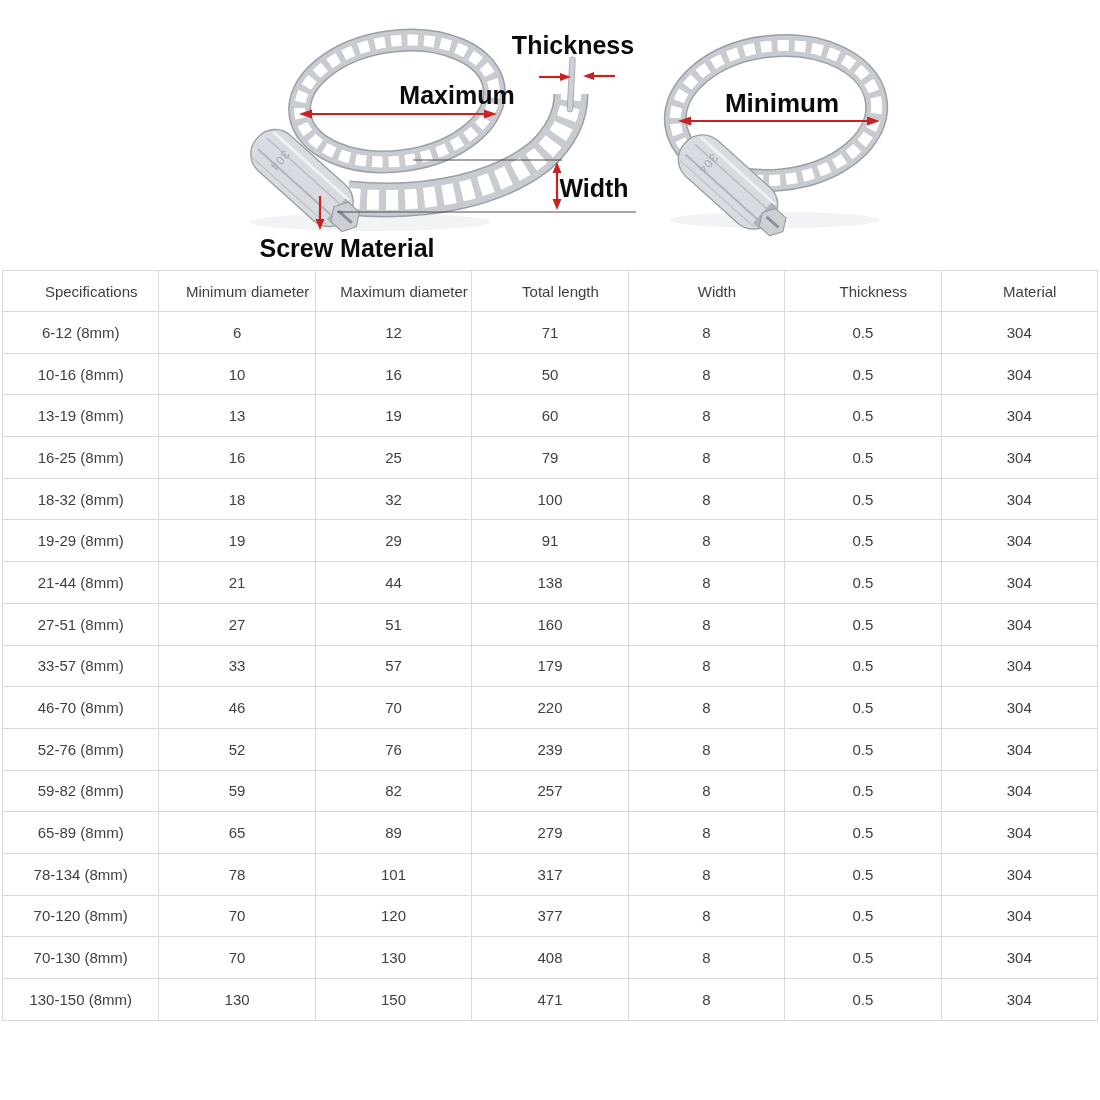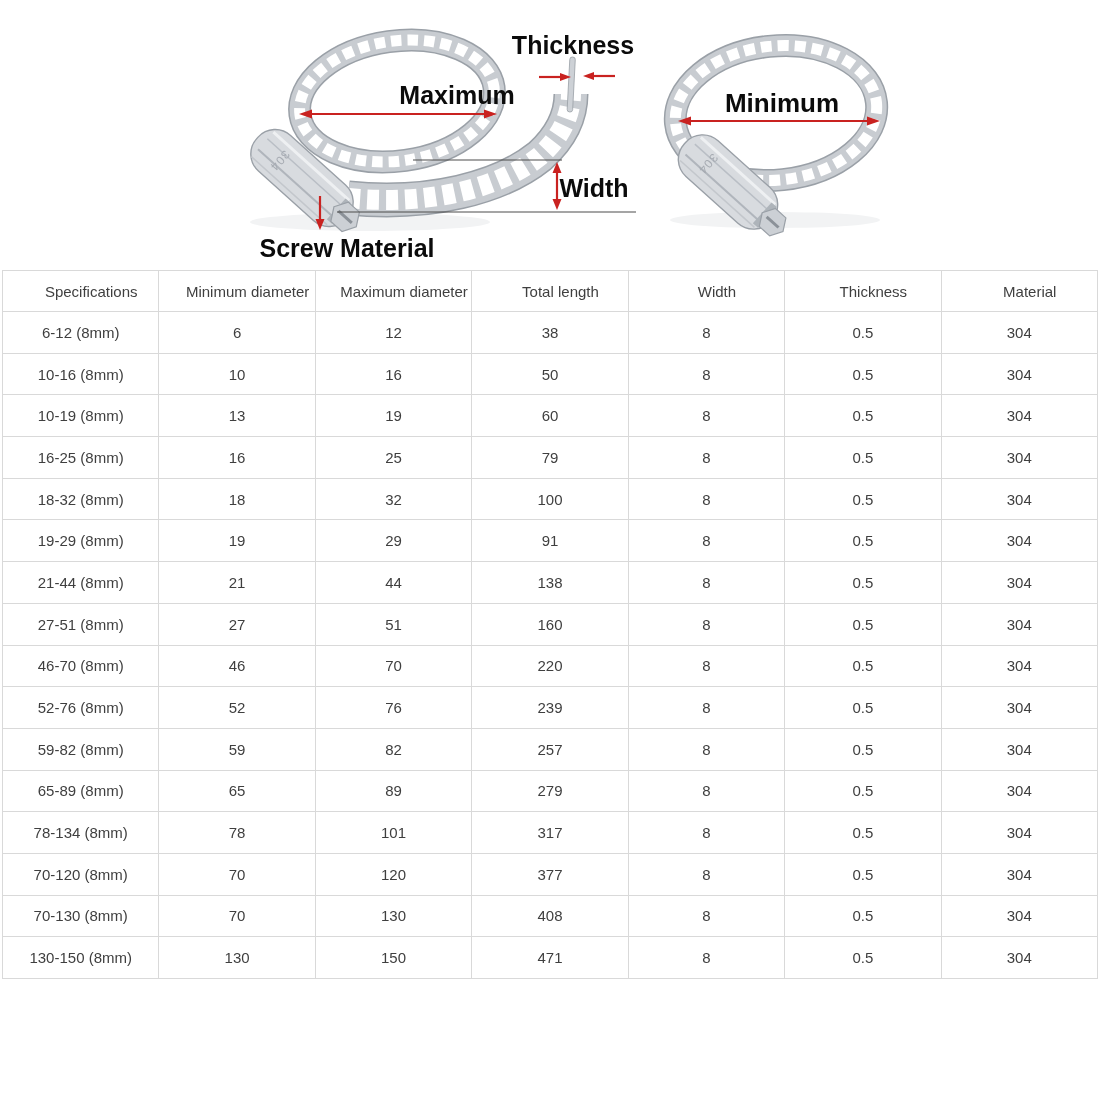--- a/index.html
+++ b/index.html
@@ -128,36 +128,36 @@
           <th>Width</th>
           <th>Thickness</th>
           <th>Material</th>
         </tr>
     </thead>
     <tbody id="spec-table-body">
         <tr>
           <td>6-12 (8mm)</td>
           <td>6</td>
           <td>12</td>
-          <td>38</td>
+          <td>71</td>
           <td>8</td>
           <td>0.5</td>
           <td>304</td>
         </tr>
         <tr>
           <td>10-16 (8mm)</td>
           <td>10</td>
           <td>16</td>
           <td>50</td>
           <td>8</td>
           <td>0.5</td>
           <td>304</td>
         </tr>
         <tr>
-          <td>10-19 (8mm)</td>
+          <td>13-19 (8mm)</td>
           <td>13</td>
           <td>19</td>
           <td>60</td>
           <td>8</td>
           <td>0.5</td>
           <td>304</td>
         </tr>
         <tr>
           <td>16-25 (8mm)</td>
           <td>16</td>
@@ -197,20 +197,29 @@
         <tr>
           <td>27-51 (8mm)</td>
           <td>27</td>
           <td>51</td>
           <td>160</td>
           <td>8</td>
           <td>0.5</td>
           <td>304</td>
         </tr>
         <tr>
+          <td>33-57 (8mm)</td>
+          <td>33</td>
+          <td>57</td>
+          <td>179</td>
+          <td>8</td>
+          <td>0.5</td>
+          <td>304</td>
+        </tr>
+        <tr>
           <td>46-70 (8mm)</td>
           <td>46</td>
           <td>70</td>
           <td>220</td>
           <td>8</td>
           <td>0.5</td>
           <td>304</td>
         </tr>
         <tr>
           <td>52-76 (8mm)</td>

